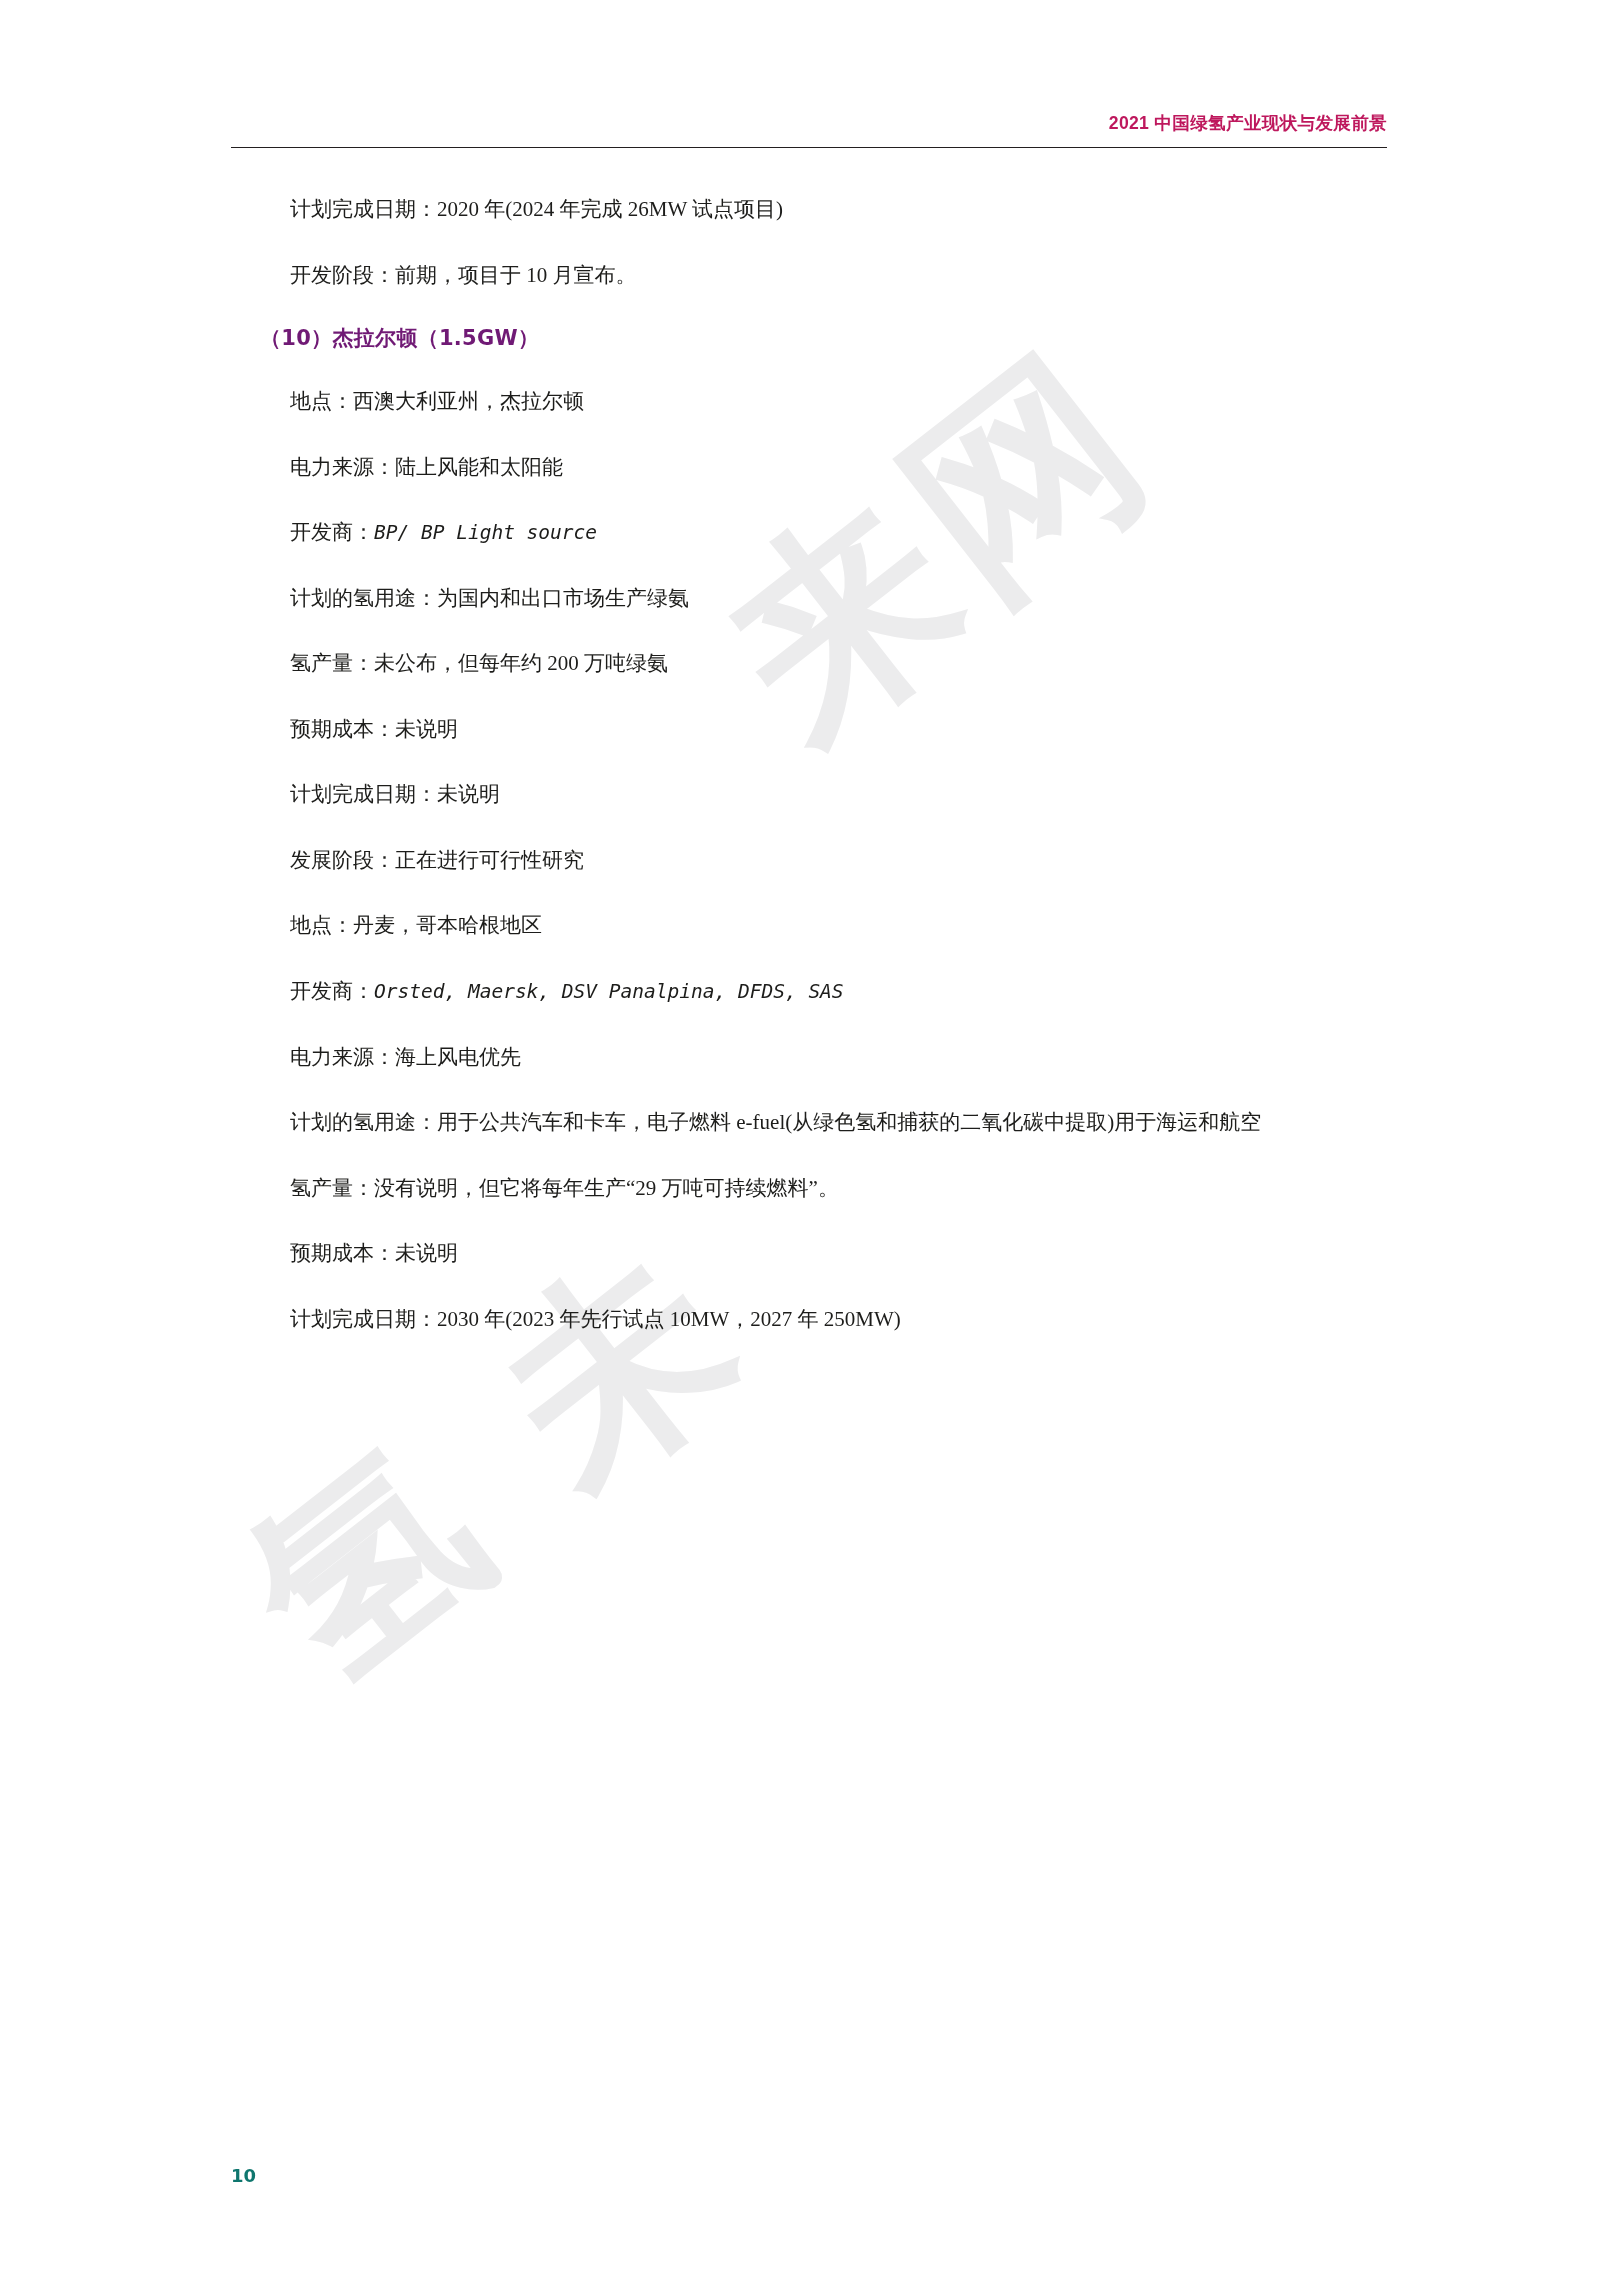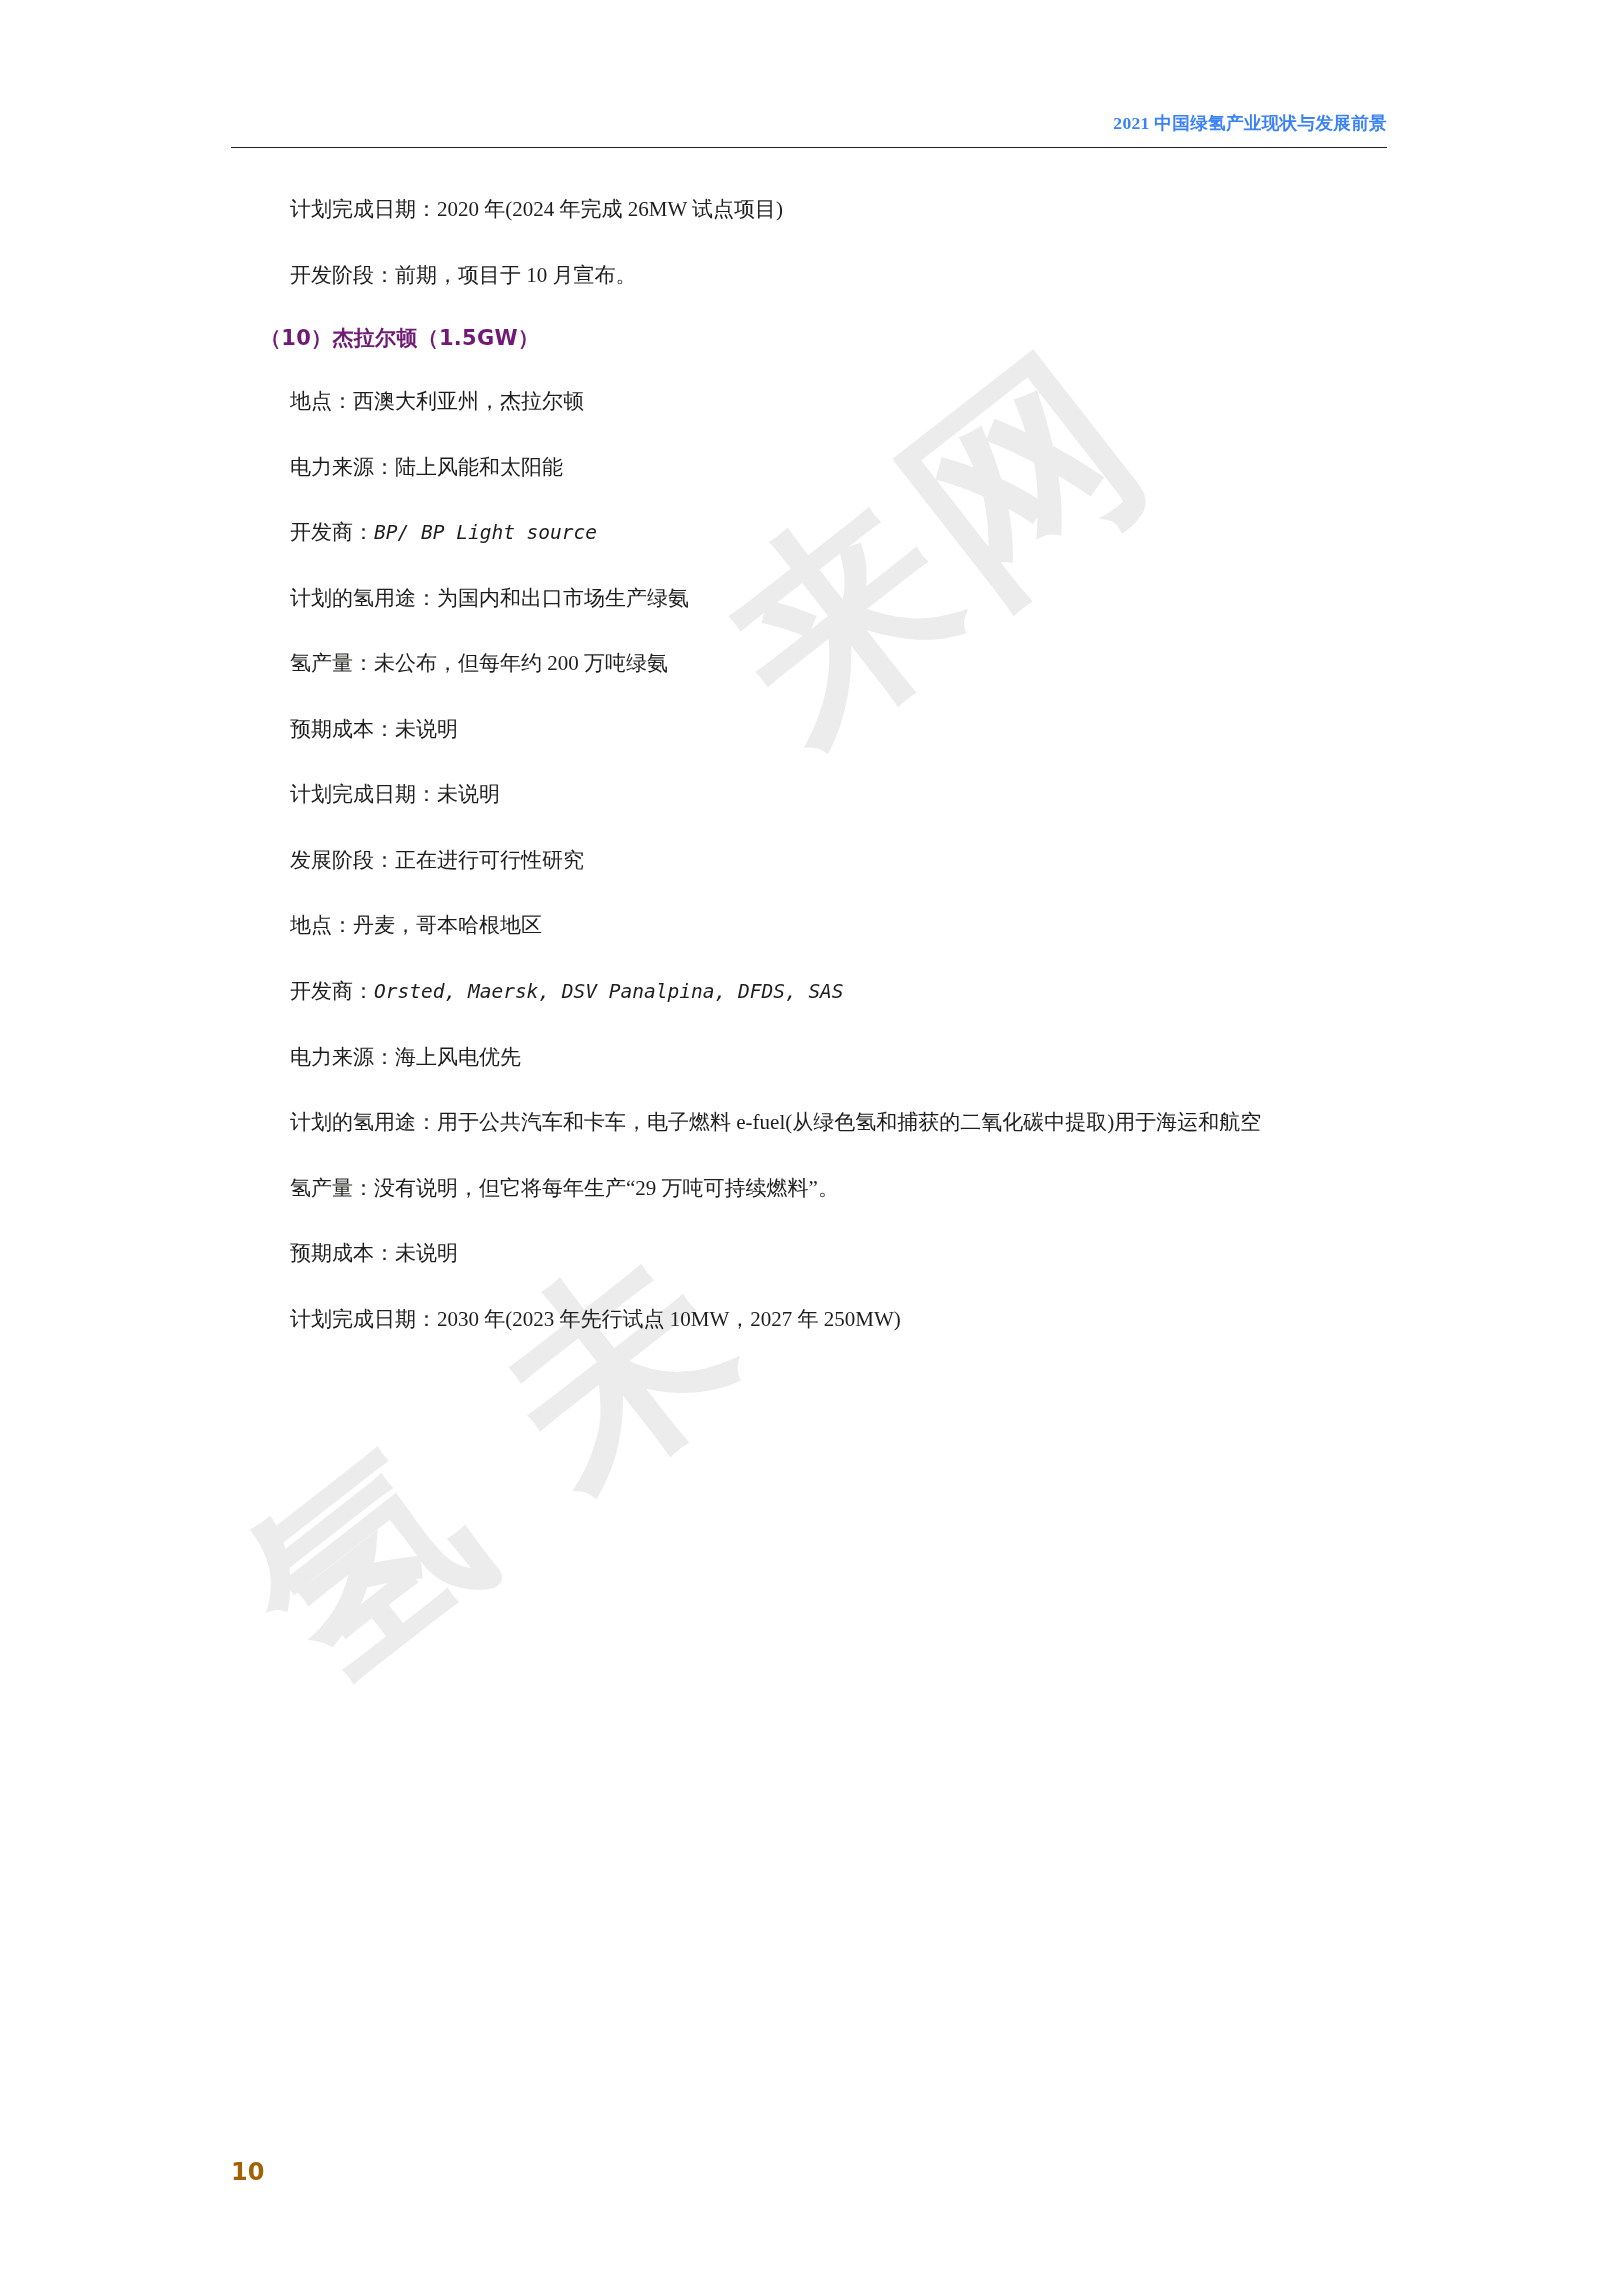--- a/index.html
+++ b/index.html
@@ -55,24 +55,24 @@
   
   .header {
     position: absolute;
     left: 231px;
     top: 111px;
     width: 1156px;
     z-index: 2;
   }
   .header-title {
     text-align: right;
-    font-family: Liberation Serif, serif;
+    font-family: Liberation Sans, sans-serif;
     font-weight: 700;
     font-size: 17.6px;
-    color: #3b82f6;
+    color: #be185d;
     letter-spacing: 0.3px;
   }
   .header-rule {
     margin-top: 12.4px;
     border-bottom: 1.3px solid #231f20;
     width: 100%;
   }
 
   
   .content {
@@ -114,22 +114,22 @@
   
   .footer {
     position: absolute;
     left: 231px;
     bottom: 98px;
     z-index: 2;
   }
   .page-number {
     font-family: "DejaVu Sans", sans-serif;
     font-weight: 700;
-    font-size: 24px;
-    color: #a16207;
+    font-size: 18px;
+    color: #0f766e;
   }
 </style>
 </head>
 <body>
 
 <div class="page">
 
   <div class="watermark">
     <div class="wm-text wm-a">来网</div>
     <div class="wm-text wm-b">氢 未</div>

